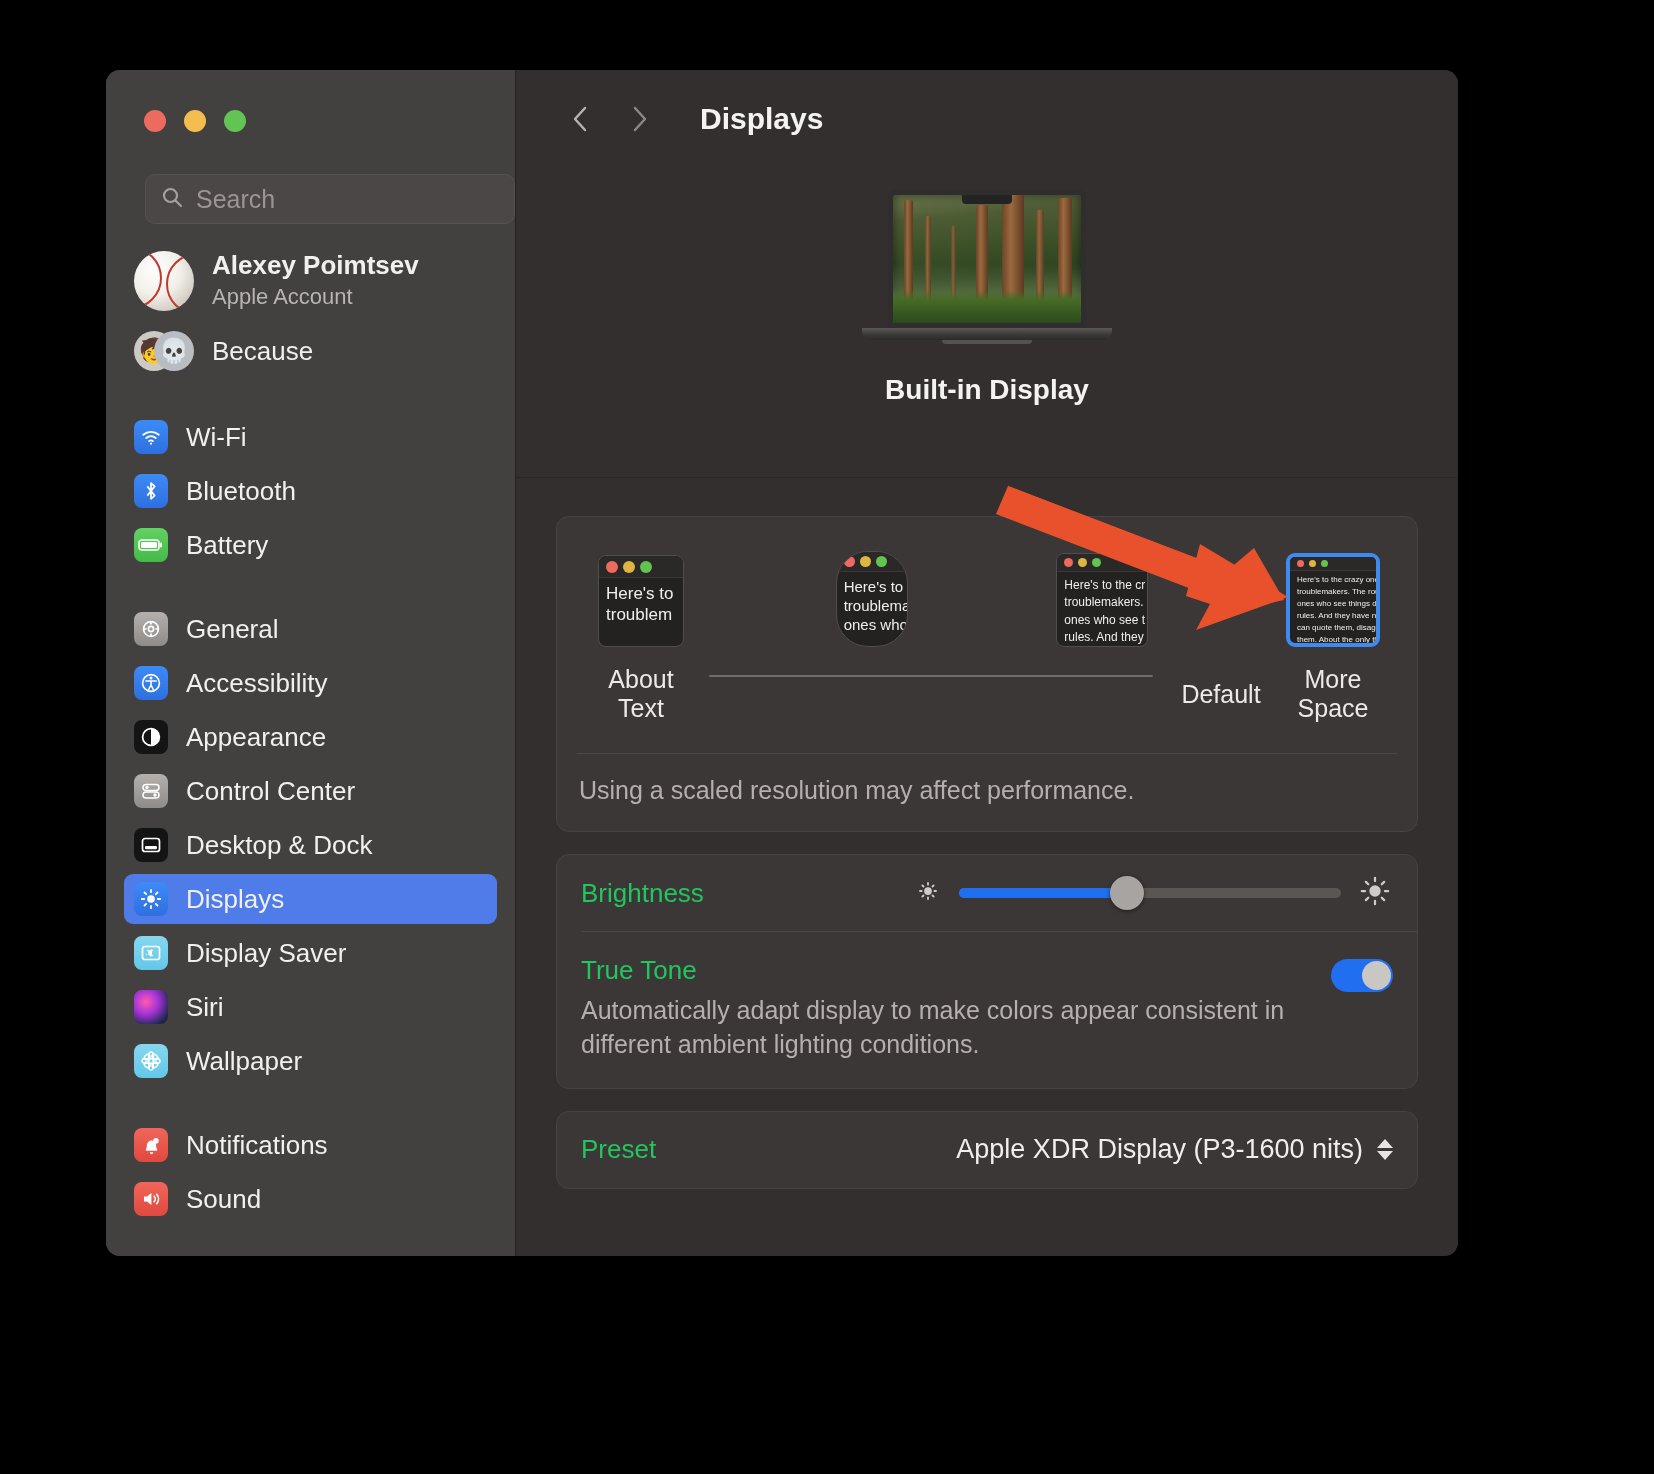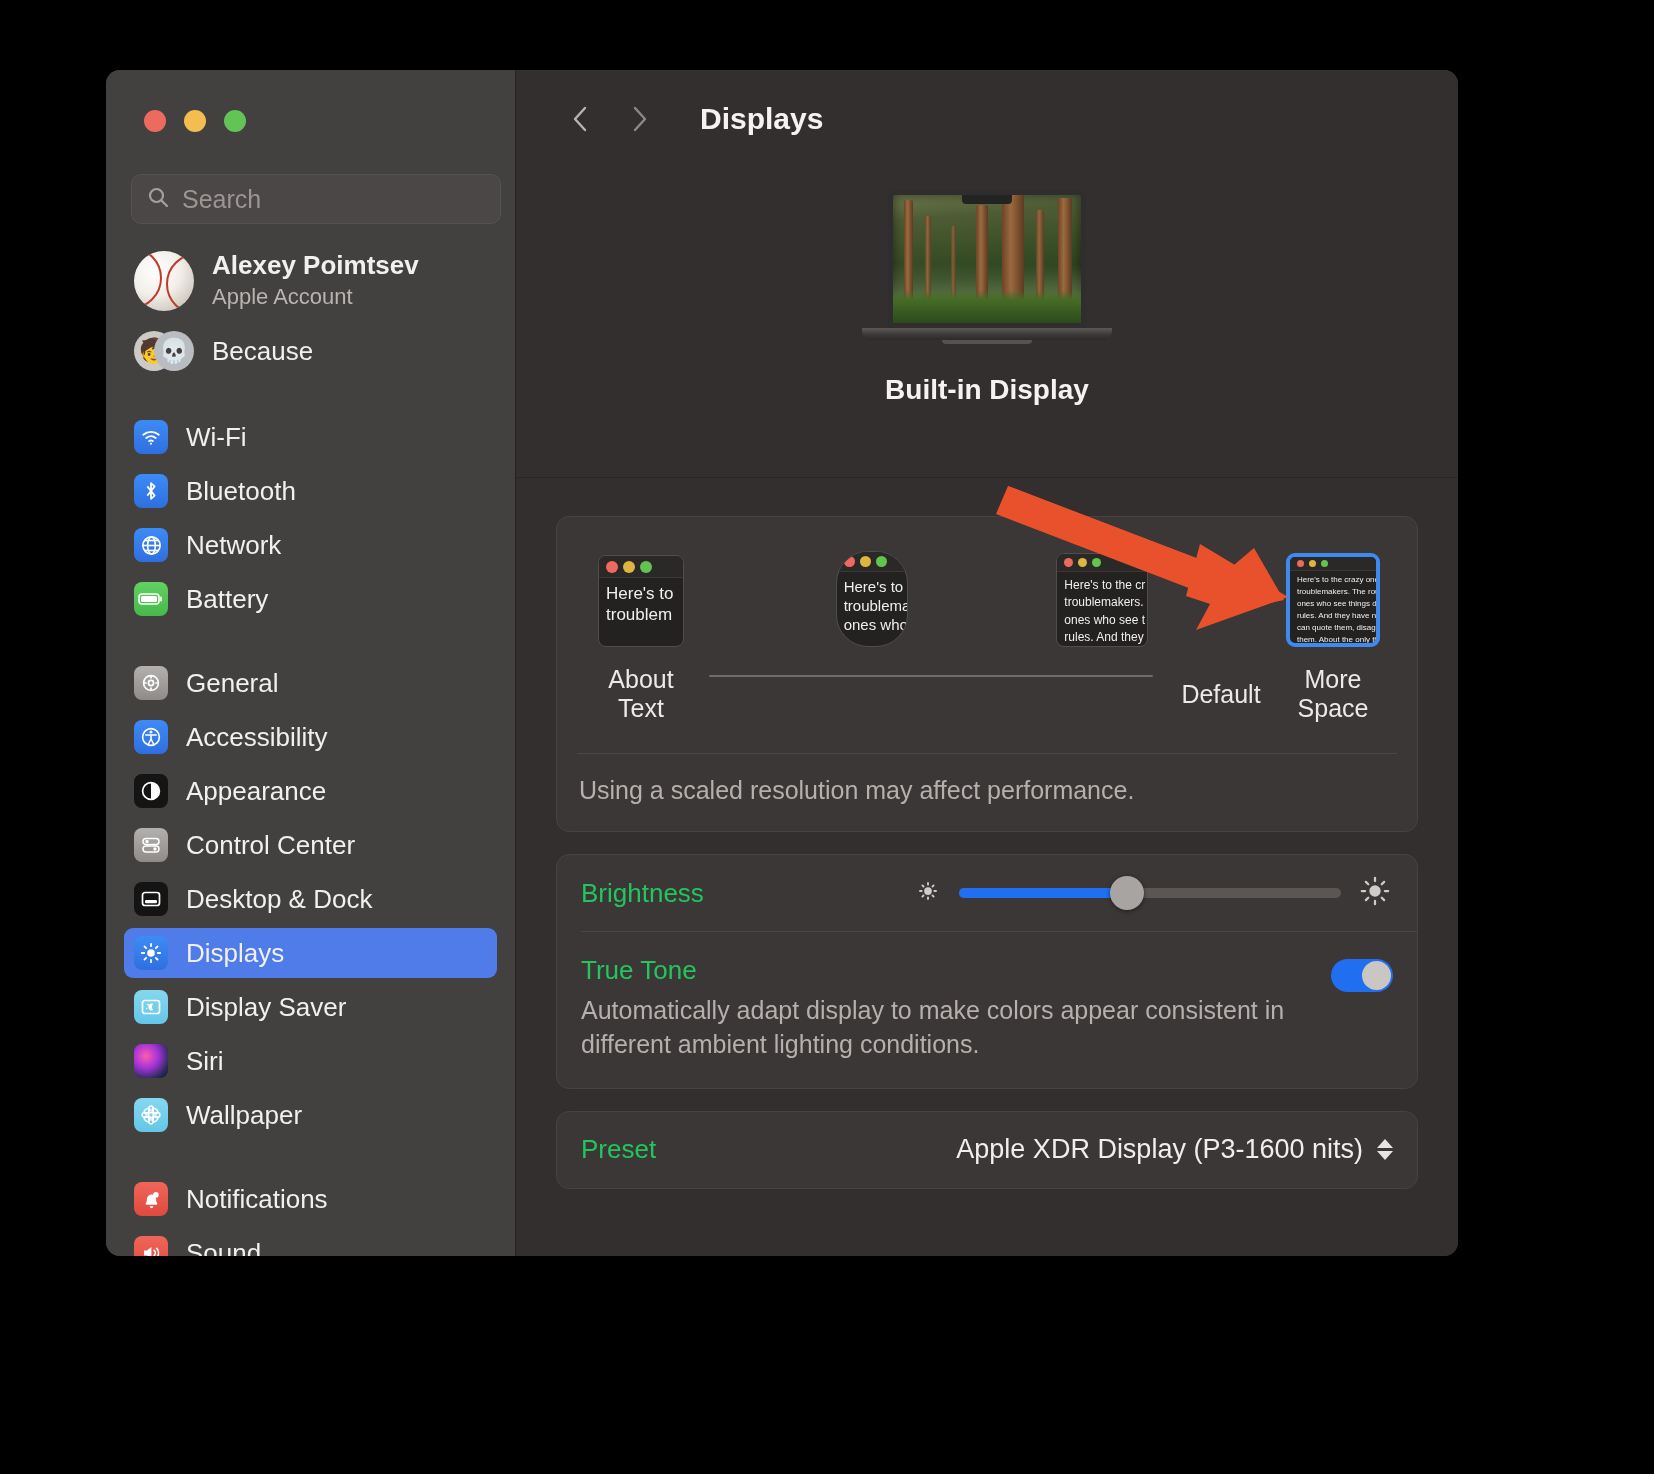--- a/index.html
+++ b/index.html
@@ -34,21 +34,21 @@
   .traffic {
     position: absolute; left: 38px; top: 40px;
     display: flex; gap: 18px;
   }
   .tl { width: 22px; height: 22px; border-radius: 50%; }
   .tl.red { background: #ed6a5e; }
   .tl.yellow { background: #f4bd4f; }
   .tl.green { background: #61c454; }
 
   .search-wrap {
-    position: absolute; left: 25px; top: 104px;
+    position: absolute; left: 39px; top: 104px;
     width: 370px; height: 50px;
     background: #4b4747;
     border: 1px solid #565252;
     border-radius: 10px;
     display: flex; align-items: center;
     padding: 0 14px;
     gap: 12px;
   }
   .search-wrap svg { flex: none; }
   .search-input {
@@ -368,32 +368,20 @@
           </span>
           <span class="nav-label">Wi-Fi</span>
         </div>
         <div class="nav-item">
           <span class="ico ico-bt">
             <svg width="20" height="22" viewBox="0 0 16 24" fill="none" stroke="#fff" stroke-width="1.9" stroke-linejoin="round">
               <path d="M4 7l8 10-4 3.5V3.5l4 3.5-8 10"></path>
             </svg>
           </span>
           <span class="nav-label">Bluetooth</span>
-        </div>
-        <div class="nav-item">
-          <span class="ico ico-net">
-            <svg width="23" height="23" viewBox="0 0 24 24" fill="none" stroke="#fff" stroke-width="1.7">
-              <circle cx="12" cy="12" r="9"></circle>
-                <ellipse cx="12" cy="12" rx="4" ry="9"></ellipse>
-                <line x1="3" y1="12" x2="21" y2="12"></line>
-                <line x1="4.8" y1="6.8" x2="19.2" y2="6.8"></line>
-                <line x1="4.8" y1="17.2" x2="19.2" y2="17.2"></line>
-            </svg>
-          </span>
-          <span class="nav-label">Network</span>
         </div>
         <div class="nav-item">
           <span class="ico ico-battery">
             <svg width="26" height="16" viewBox="0 0 26 16" fill="none">
               <rect x="1" y="3" width="20" height="10" rx="3" stroke="#fff" stroke-width="1.6"></rect>
               <rect x="3" y="5" width="16" height="6" rx="1.6" fill="#fff"></rect>
               <path d="M23 6.5v3" stroke="#fff" stroke-width="1.8" stroke-linecap="round"></path>
             </svg>
           </span>
           <span class="nav-label">Battery</span>

